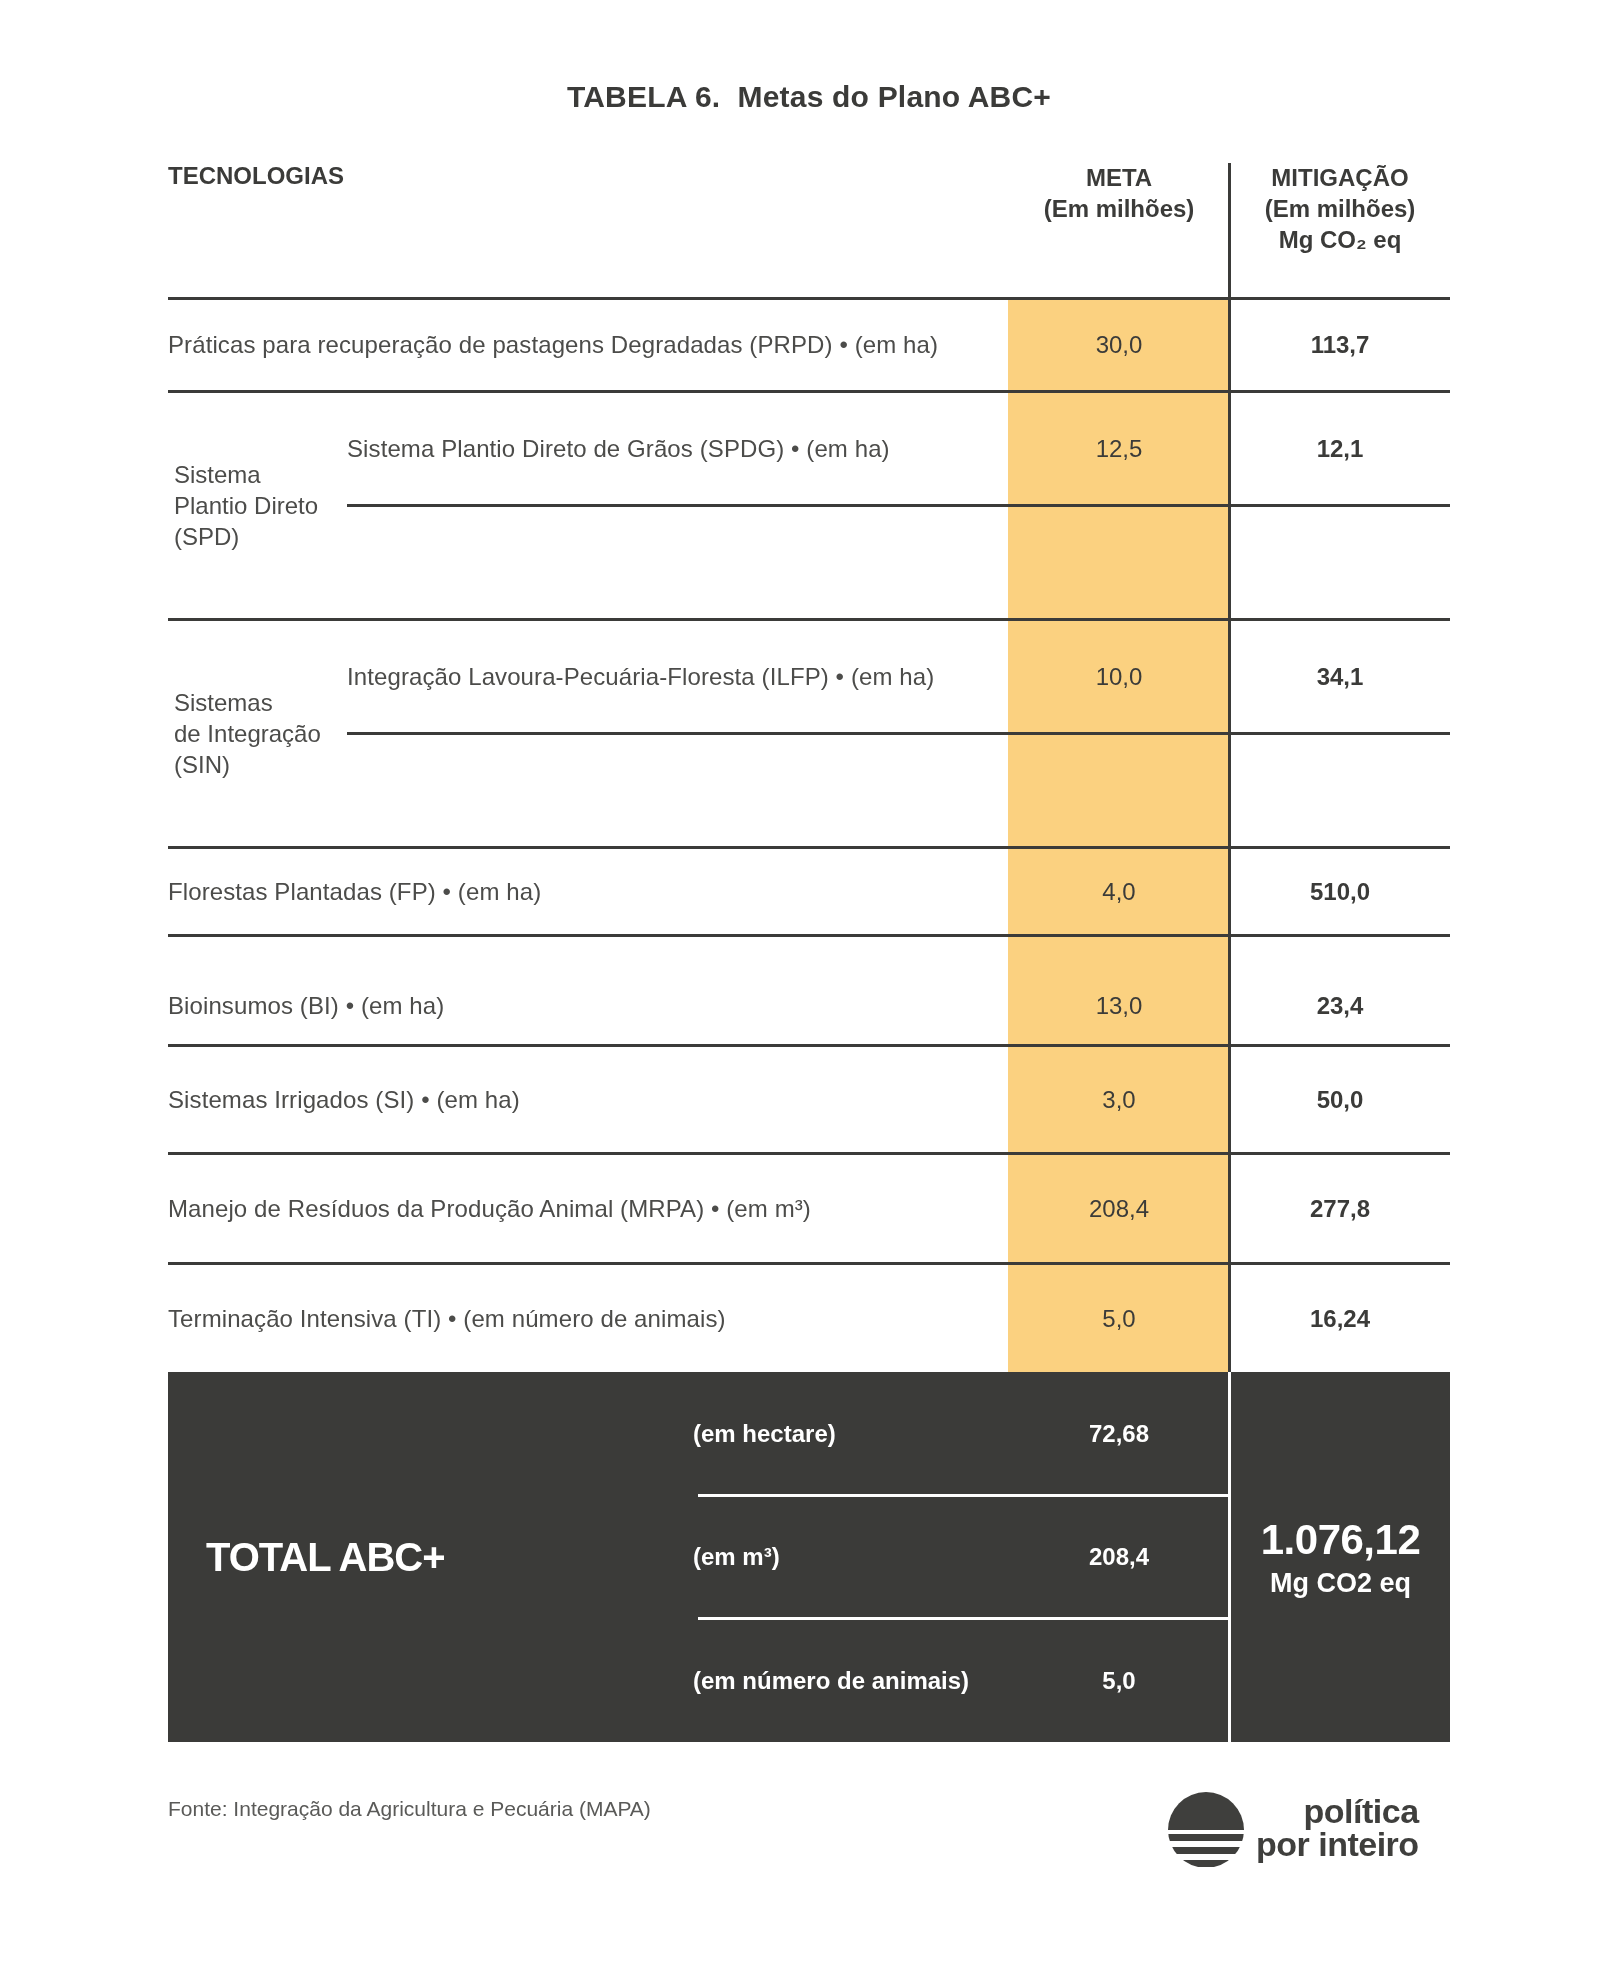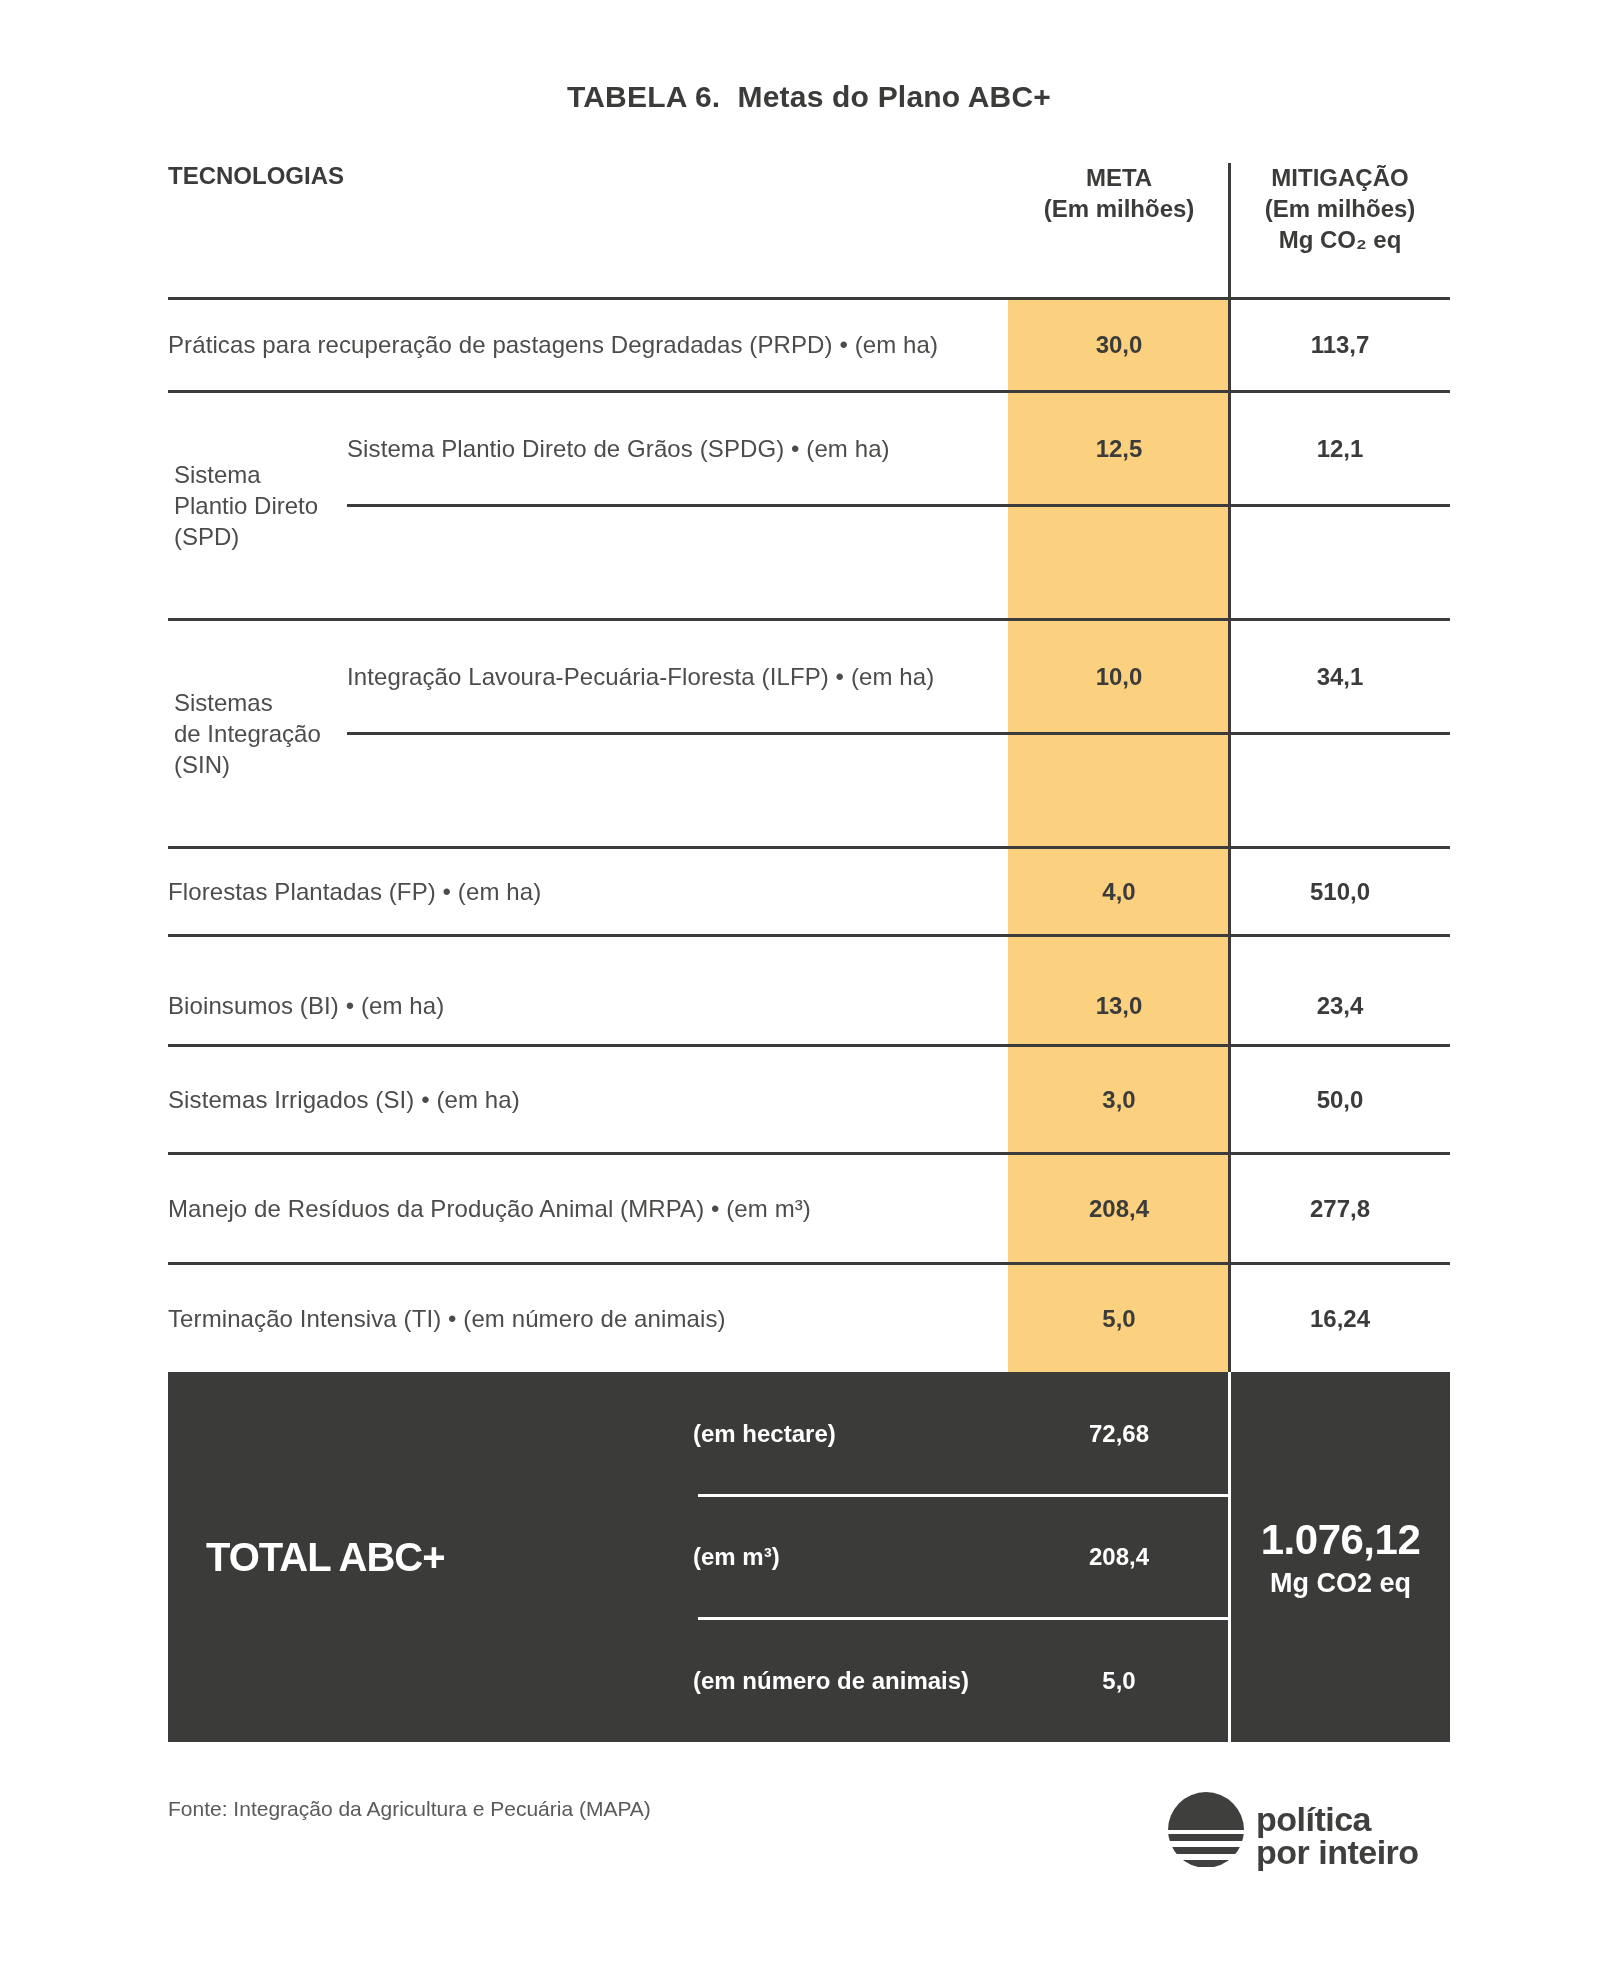--- a/index.html
+++ b/index.html
@@ -19,21 +19,21 @@
   .rule{position:absolute;left:168px;width:1282px;height:3px;background:#3b3b39;}
   .rule.partial{left:347px;width:1103px;}
   .row{position:absolute;left:168px;width:1282px;}
   .row .cell-label{
     position:absolute;left:0;top:0;height:100%;width:830px;
     display:flex;align-items:center;font-size:24px;color:#4c4c4a;letter-spacing:.1px;
   }
   .row.sub .cell-label{padding-left:179px;width:651px;text-align:right;}
   .row .cell-meta{
     position:absolute;left:840px;top:0;height:100%;width:222px;
-    display:flex;align-items:center;justify-content:center;font-size:24px;font-weight:bold;color:#3b3b39;
+    display:flex;align-items:center;justify-content:center;font-size:24px;font-weight:normal;color:#3b3b39;
   }
   .row .cell-mit{
     position:absolute;left:1062px;top:0;height:100%;width:220px;
     display:flex;align-items:center;justify-content:center;font-size:24px;font-weight:bold;color:#3b3b39;
   }
   .group-label{
     position:absolute;left:174px;width:200px;display:flex;flex-direction:column;justify-content:center;
     font-size:24px;line-height:31px;color:#4c4c4a;
   }
   .total-panel{position:absolute;left:168px;top:1372px;width:1282px;height:370px;background:#3b3b39;}
@@ -62,21 +62,21 @@
   .logo{position:absolute;left:1168px;top:1792px;display:flex;align-items:flex-start;}
   .logo-mark{
     width:76px;height:76px;border-radius:50%;
     background-image:
       linear-gradient(#3f3f3d,#3f3f3d),
       repeating-linear-gradient(to bottom,#ffffff 0 6px,#3f3f3d 6px 13px);
     background-size:100% 50%,100% 52%;
     background-position:top,bottom;
     background-repeat:no-repeat;
   }
-  .logo-text{margin-left:12px;margin-top:11px;font-size:34px;font-weight:bold;line-height:33px;color:#3f3f3d;letter-spacing:-.5px;}
+  .logo-text{margin-left:12px;margin-top:3px;font-size:34px;font-weight:bold;line-height:33px;color:#3f3f3d;letter-spacing:-.5px;text-align:right;}
 </style>
 </head>
 <body>
 
 <div class="canvas">
 
   <div class="title">TABELA 6.  Metas do Plano ABC+</div>
 
   <div class="hdr-tech">TECNOLOGIAS</div>
   <div class="hdr-meta">

